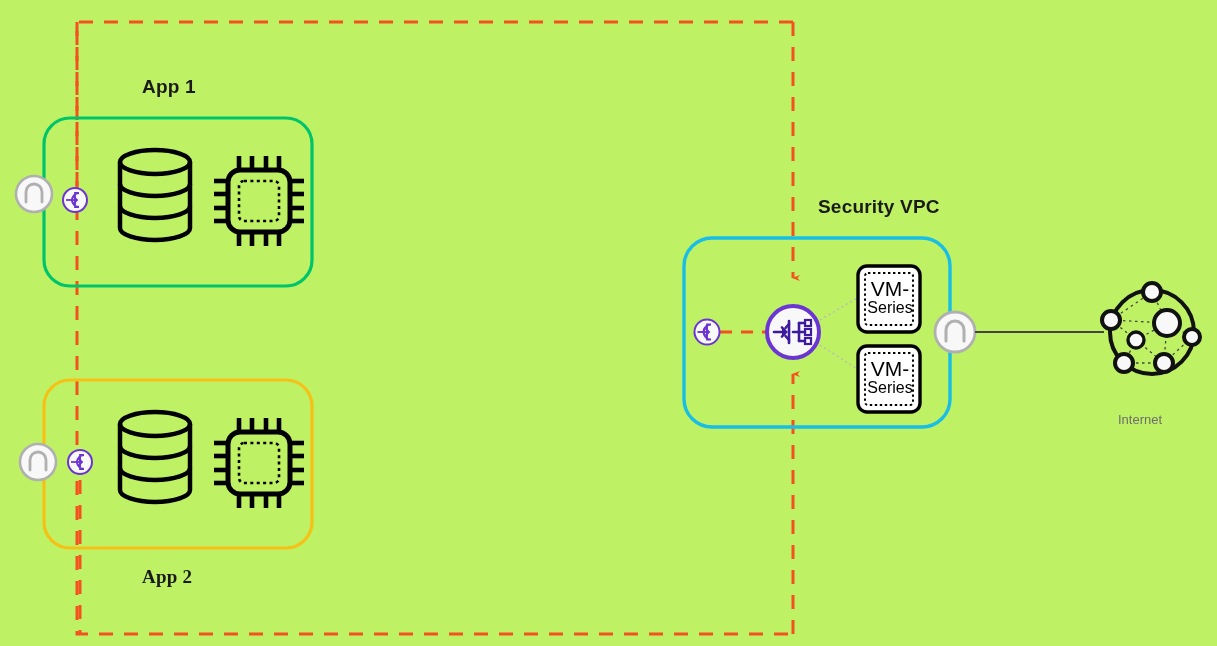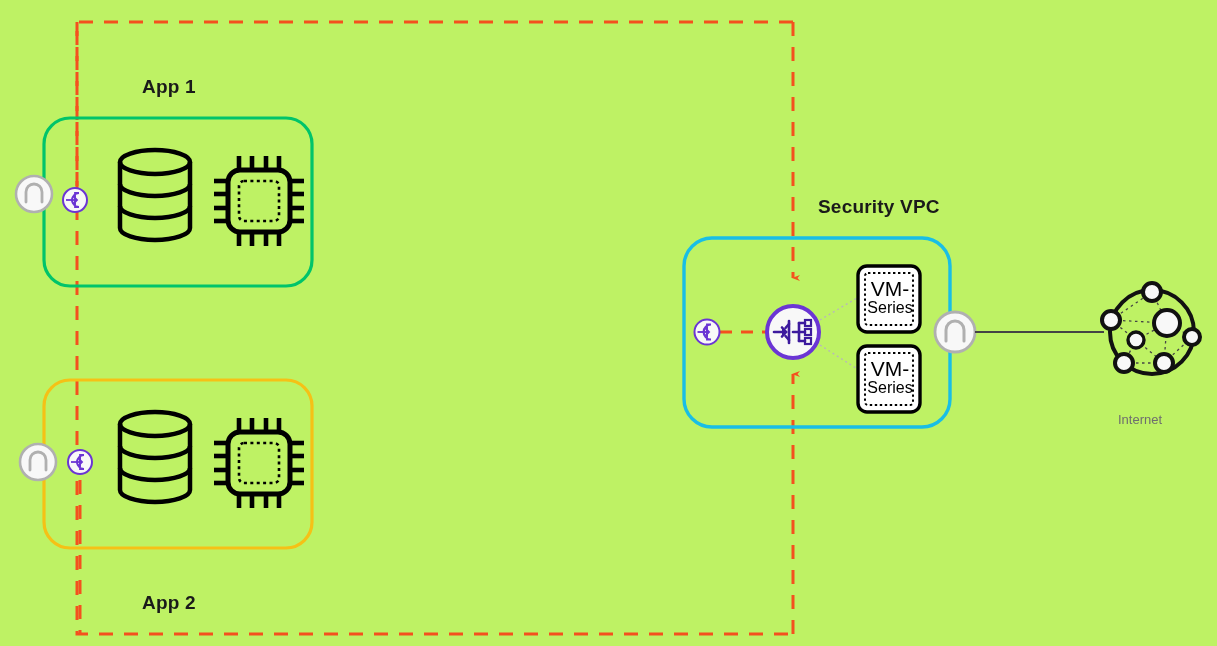--- a/index.html
+++ b/index.html
@@ -26,21 +26,21 @@
     position: absolute;
     font-family: "Liberation Sans", sans-serif;
     font-weight: bold;
     font-size: 19px;
     color: #1a1a1a;
     letter-spacing: 0.2px;
     white-space: nowrap;
     user-select: none;
   }
   #app1-label { left: 142px; top: 76px; }
-  #app2-label { left: 142px; top: 592px; }
+  #app2-label { left: 142px; top: 566px; font-family: Liberation Serif, serif; }
   #secvpc-label { left: 818px; top: 196px; }
   .internet-label {
     position: absolute;
     left: 1118px;
     top: 388px;
     font-family: "Liberation Sans", sans-serif;
     font-size: 13px;
     color: #6e6e6e;
     white-space: nowrap;
     user-select: none;

